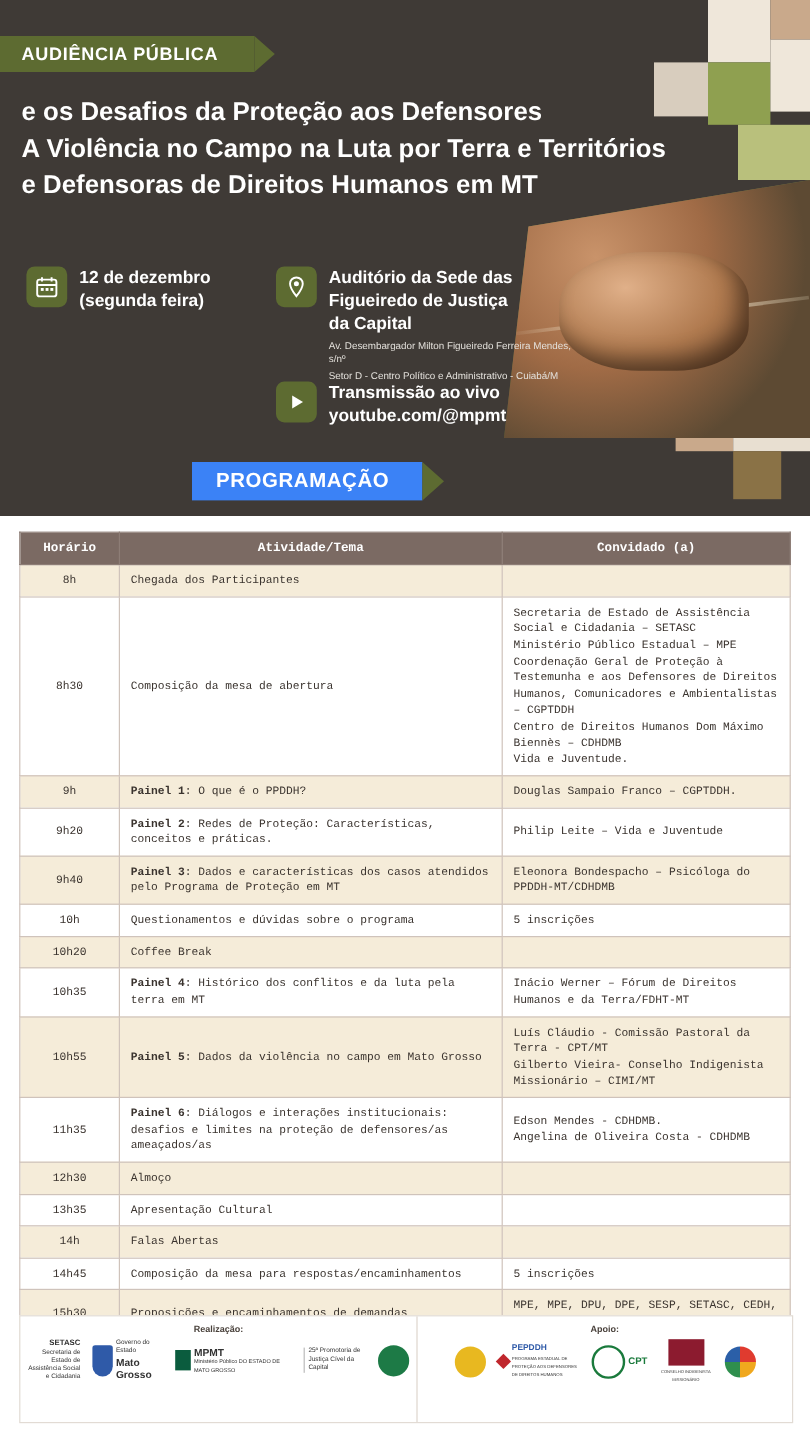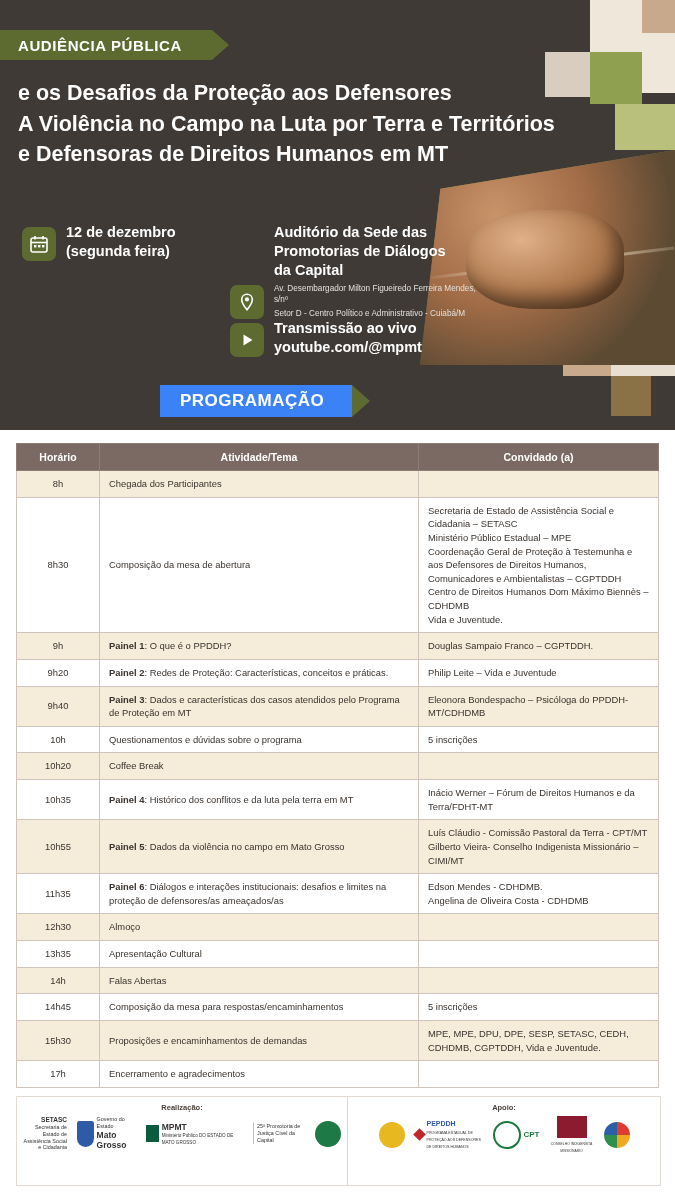--- a/index.html
+++ b/index.html
@@ -52,21 +52,21 @@
     border-top:15px solid transparent;border-bottom:15px solid transparent;
     border-left:17px solid #5d6b31;
   }
   .title{
     position:absolute;left:18px;top:78px;width:540px;
     color:#fff;font-size:21.5px;font-weight:bold;line-height:1.42;
   }
 
   
   .info{position:absolute;left:22px;top:222px;width:450px;color:#fff;}
-  .irow{display:flex;margin-bottom:18px;align-items:flex-end;}
+  .irow{display:flex;margin-bottom:18px;}
   .ibox{
     width:34px;height:34px;border-radius:7px;background:#5d6b31;
     display:flex;align-items:center;justify-content:center;flex:none;
     margin-right:10px;
   }
   .ibox svg{display:block;}
   .itxt{font-size:14.5px;font-weight:bold;line-height:1.3;padding-top:1px;}
   .itxt .sub{font-size:8.2px;font-weight:normal;line-height:1.35;margin-top:3px;color:#e3e0db;}
   .itxt .lnk{font-weight:bold;}
   .col2{position:absolute;left:208px;top:0;width:250px;}
@@ -80,21 +80,21 @@
   }
   .ptag:after{
     content:"";position:absolute;right:-18px;top:0;
     border-top:16px solid transparent;border-bottom:16px solid transparent;
     border-left:18px solid #5d6b31;
   }
 
   
   table.sched{
     position:absolute;left:16px;top:443px;width:643px;
-    border-collapse:collapse;font-size:9.4px;color:#3a332e;
+    border-collapse:collapse;font-size:9.4px;color:#3a332e;font-family:Liberation Mono, monospace;
   }
   table.sched th{
     background:#7b6a63;color:#fff;font-size:10.5px;font-weight:bold;
     padding:7px 4px;border:1px solid #8d7d76;
   }
   table.sched td{
     border:1px solid #cfc3bb;padding:6px 9px;vertical-align:middle;line-height:1.45;
   }
   table.sched td.t{text-align:center;width:64px;}
   table.sched td.a{width:300px;}
@@ -187,21 +187,21 @@
       <div class="col2">
         <div class="irow">
           <div class="ibox">
             <svg width="20" height="20" viewBox="0 0 20 20">
               <path d="M10 2.2c-3 0-5.3 2.3-5.3 5.2 0 3.8 5.3 10.4 5.3 10.4s5.3-6.6 5.3-10.4c0-2.9-2.3-5.2-5.3-5.2z" fill="none" stroke="#fff" stroke-width="1.6"></path>
               <circle cx="10" cy="7.4" r="2.1" fill="#fff"></circle>
             </svg>
           </div>
           <div class="itxt">
             <div>Auditório da Sede das</div>
-            <div>Promotorias de Diálogos</div>
+            <div>Figueiredo de Justiça</div>
             <div>da Capital</div>
             <div class="sub">Av. Desembargador Milton Figueiredo Ferreira Mendes, s/nº</div>
             <div class="sub">Setor D - Centro Político e Administrativo - Cuiabá/M</div>
           </div>
         </div>
       </div>
 
       <div class="col2b">
         <div class="irow">
           <div class="ibox">

